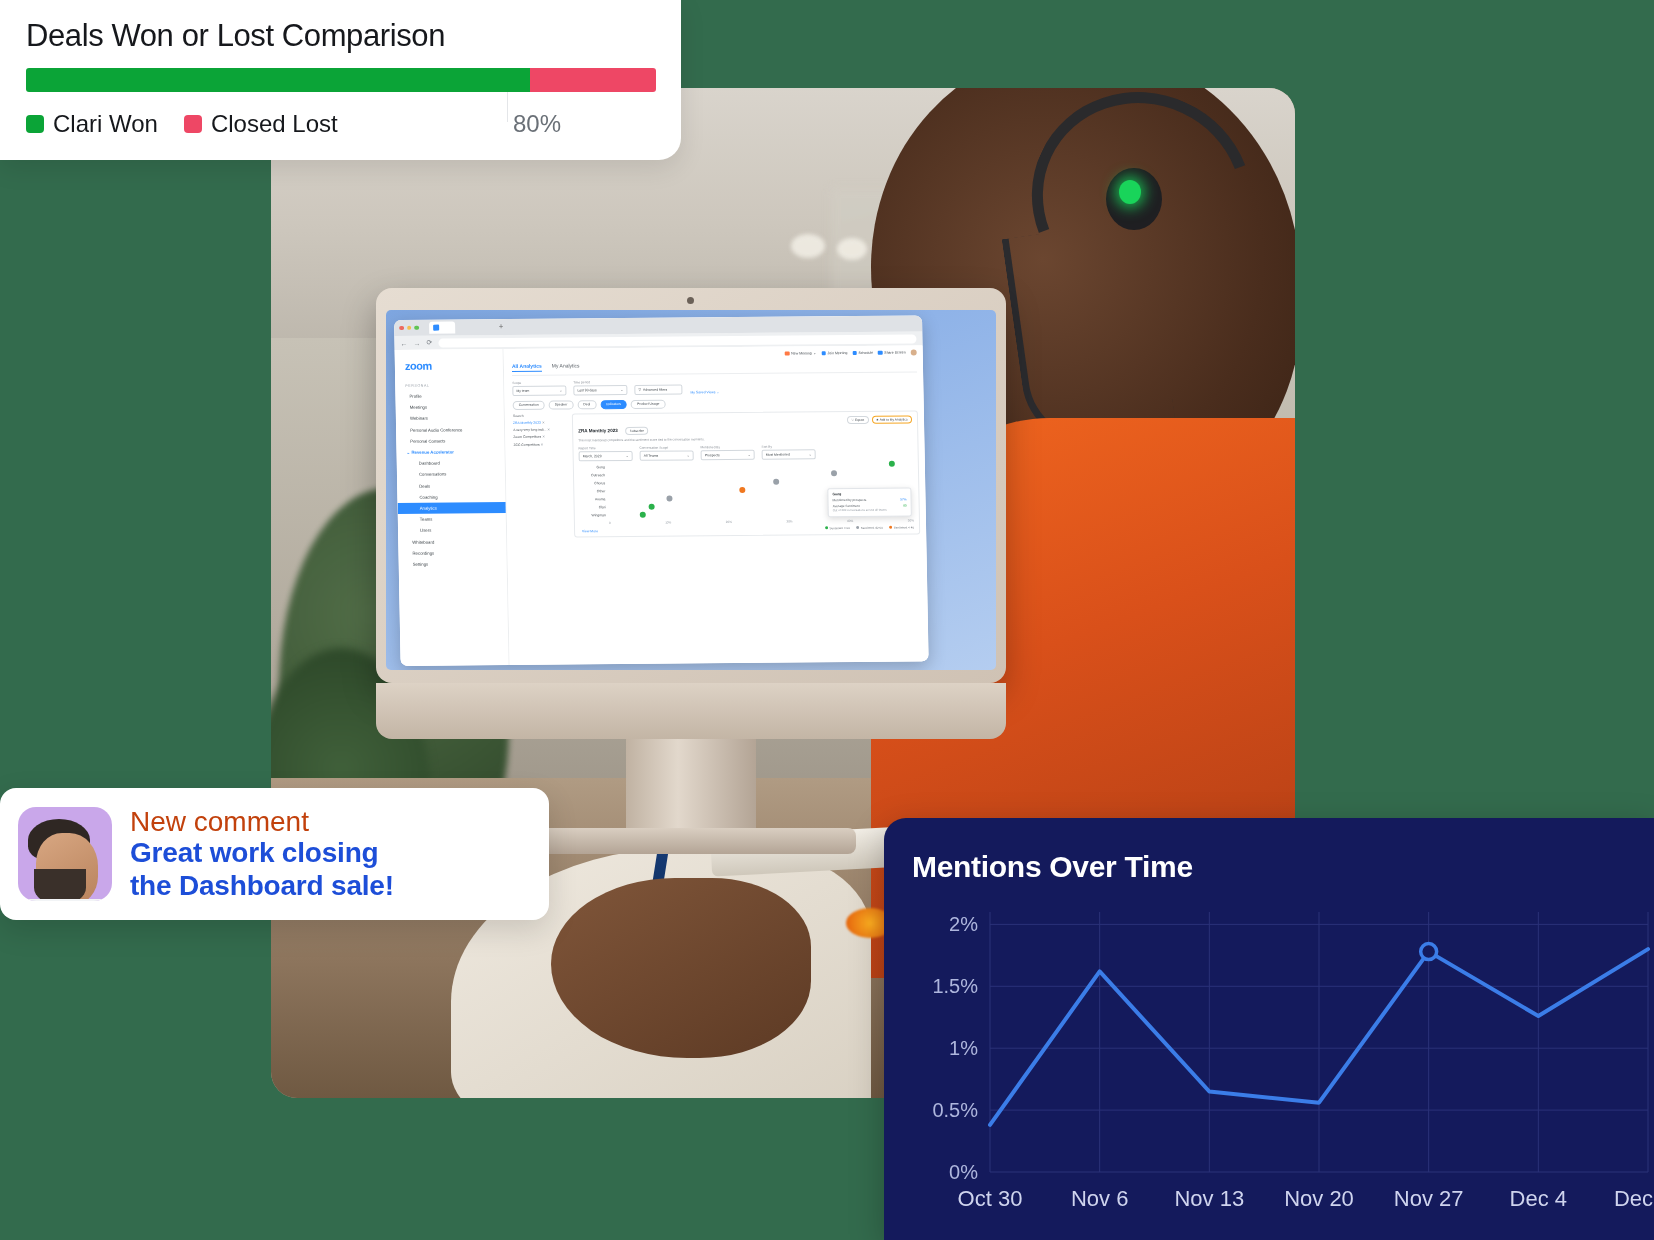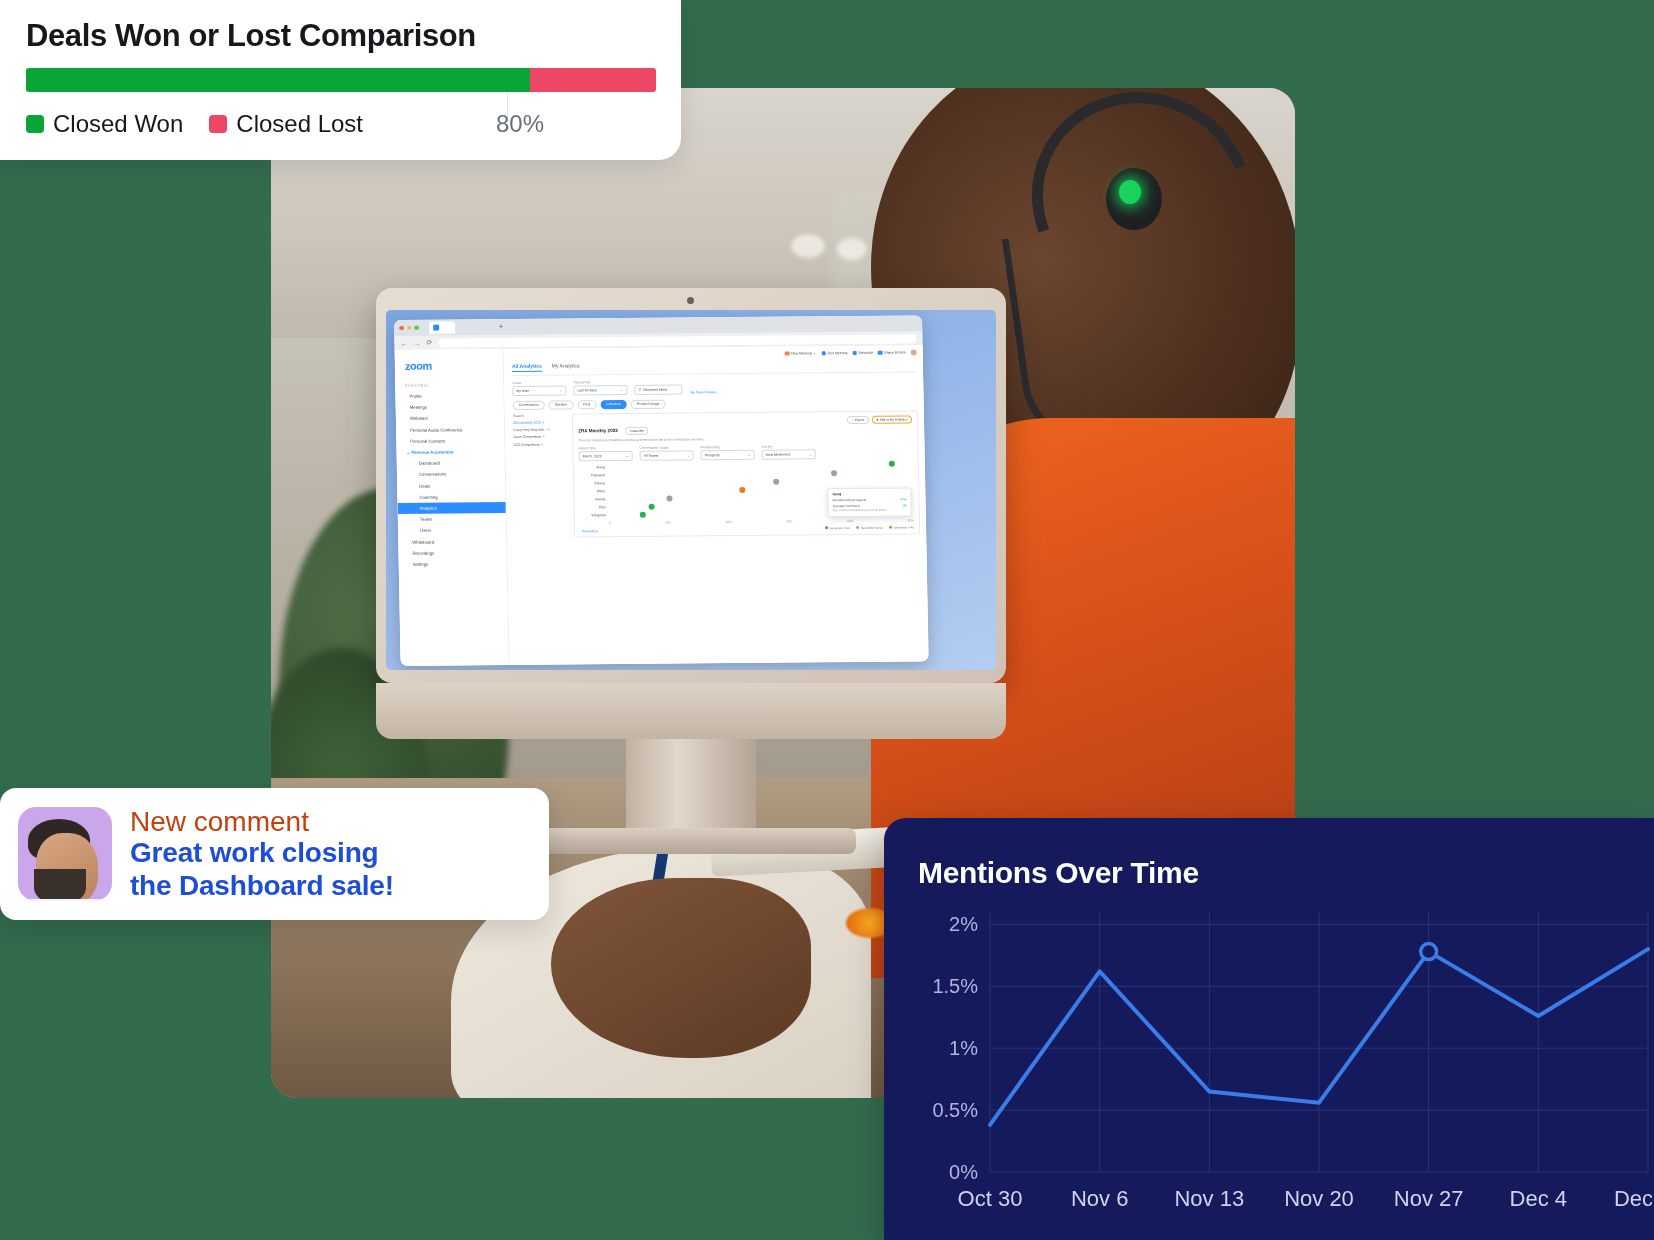--- a/index.html
+++ b/index.html
@@ -204,29 +204,29 @@
   .lg i{width:3.4px;height:3.4px;border-radius:50%;display:inline-block;}
   .viewmore{position:absolute;left:7px;bottom:3px;font-size:3.4px;color:#2d8cff;}
 
   
   .deals-card{
     position:absolute;left:0;top:0;width:681px;height:160px;
     background:#fff;border-radius:0 0 22px 0;padding:0;
     box-shadow:0 8px 26px rgba(0,0,0,.10);
   }
   .deals-card h2{
-    margin:0;padding:18px 0 0 26px;font-size:31px;font-weight:bold;color:#16181c;letter-spacing:-.4px;
+    margin:0;padding:18px 0 0 26px;font-size:31px;font-weight:normal;color:#16181c;letter-spacing:-.4px;
   }
   .deals-bar{position:absolute;left:26px;top:68px;width:630px;height:24px;border-radius:3px;overflow:hidden;display:flex;}
   .deals-bar .won{background:#0BA437;}
   .deals-bar .lost{background:#EE4765;}
   .deals-legend{position:absolute;left:26px;top:110px;display:flex;align-items:center;gap:26px;}
   .lgd{display:flex;align-items:center;gap:9px;font-size:24px;color:#16181c;}
   .lgd .sw{width:18px;height:18px;border-radius:4px;display:inline-block;}
-  .deals-pct{position:absolute;left:496px;top:110px;font-size:24px;color:#6a7077;}
+  .deals-pct{position:absolute;left:513px;top:110px;font-size:24px;color:#6a7077;}
   .deals-tick{position:absolute;left:507px;top:92px;width:1px;height:30px;background:#e4e6e9;}
 
   
   .comment-card{
     position:absolute;left:0;top:788px;width:513px;height:132px;
     background:#fff;border-radius:16px;box-shadow:0 10px 30px rgba(0,0,0,.14);
     display:flex;align-items:center;padding:0 18px;gap:18px;
   }
   .comment-card .ava{
     width:94px;height:94px;border-radius:18px;background:#c9a7ea;position:relative;overflow:hidden;flex:0 0 auto;
@@ -239,21 +239,21 @@
     background:#3a302a;}
   .ava .shirt{position:absolute;left:2px;top:92px;width:92px;height:24px;background:#f2f4f6;border-radius:10px 10px 0 0;}
   .comment-txt .kicker{font-size:28px;color:#c2410c;line-height:1.12;}
   .comment-txt .body{font-size:28px;font-weight:bold;color:#1d4ed8;line-height:1.16;letter-spacing:-.2px;}
 
   
   .mentions-card{
     position:absolute;left:884px;top:818px;width:770px;height:422px;
     background:#141A5C;border-radius:22px 0 0 0;box-shadow:0 10px 34px rgba(0,0,0,.25);
   }
-  .mentions-card h3{margin:6px;padding:32px 0 0 28px;font-size:30px;font-weight:bold;color:#fff;letter-spacing:-.3px;}
+  .mentions-card h3{margin:0;padding:32px 0 0 28px;font-size:30px;font-weight:bold;color:#fff;letter-spacing:-.3px;}
   .mplot{position:absolute;left:28px;top:86px;right:0;bottom:0;}
   .mentions-svg{display:block;}
   .ylab{fill:#aeb6dd;font-size:20px;font-family:"Liberation Sans",sans-serif;}
   .xlab{fill:#cfd4ee;font-size:22px;font-family:"Liberation Sans",sans-serif;}
 </style>
 </head>
 <body>
 
 <div id="stage">
 
@@ -549,21 +549,21 @@
   <div class="deals-card">
     <h2>Deals Won or Lost Comparison</h2>
     <div class="deals-bar">
       <span class="won" id="won-seg" style="width: 80%;"></span>
       <span class="lost" id="lost-seg" style="width: 20%;"></span>
     </div>
     <div class="deals-tick"></div>
     <div class="deals-legend">
       <span class="lgd">
         <i class="sw" style="background:#0BA437"></i>
-        <span>Closed Won</span>
+        <span>Clari Won</span>
       </span>
       <span class="lgd">
         <i class="sw" style="background:#EE4765"></i>
         <span>Closed Lost</span>
       </span>
     </div>
     <div class="deals-pct">80%</div>
   </div>
 
   <div class="comment-card">

